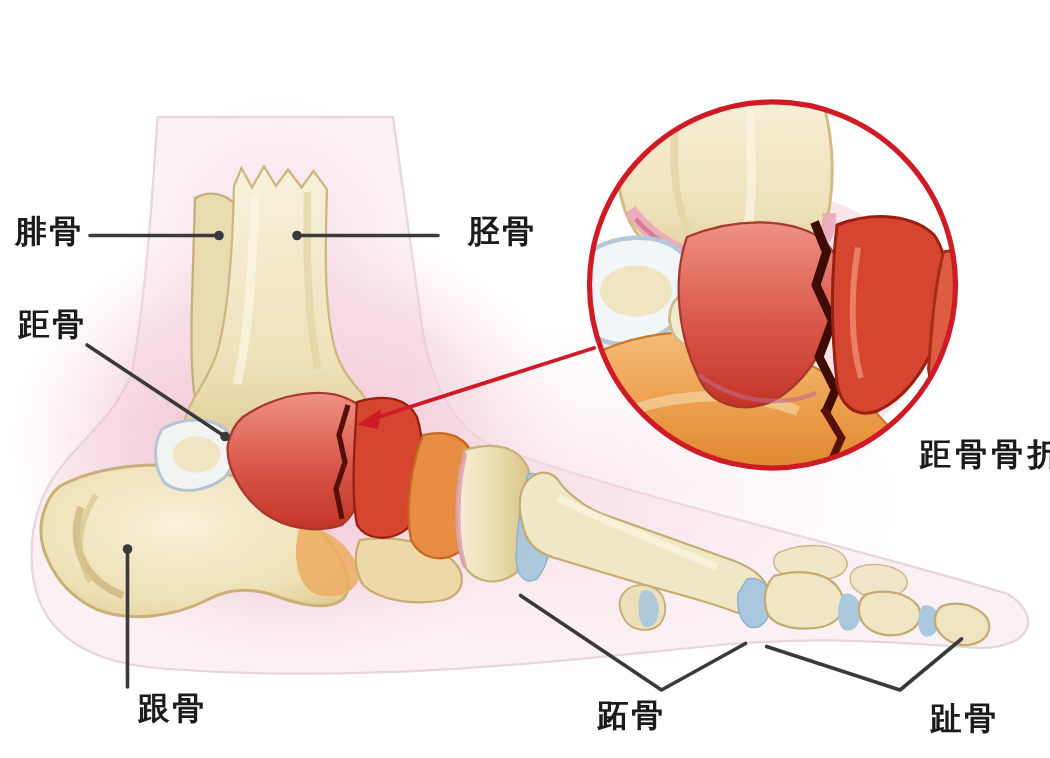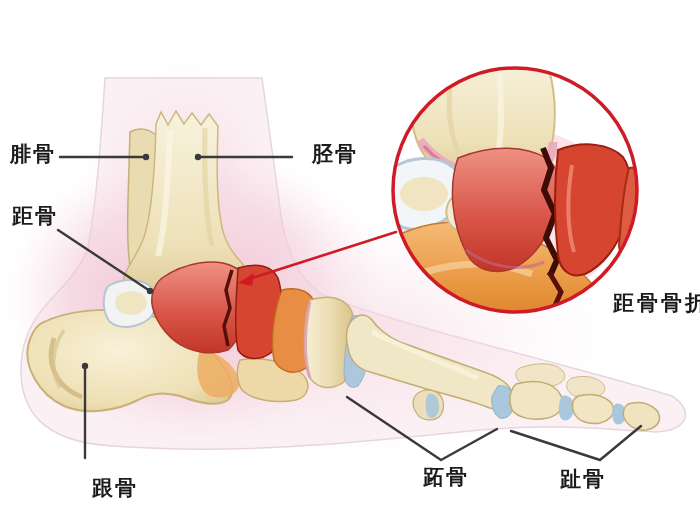--- a/index.html
+++ b/index.html
@@ -203,18 +203,18 @@
           <path d="M549,272 L561,292 L553,310" stroke="#58100a" stroke-width="5" fill="none"></path>
         </g>
       </g>
       <circle class="ring" cx="515" cy="190" r="122"></circle>
     </g>
   </svg>
 
   <div class="label" style="left:10px;top:143px">腓骨</div>
   <div class="label" style="left:312px;top:143px">胫骨</div>
   <div class="label" style="left:12px;top:205px">距骨</div>
-  <div class="label" style="left:92px;top:477px">跟骨</div>
-  <div class="label" style="left:423px;top:466px">跖骨</div>
-  <div class="label" style="left:560px;top:468px">趾骨</div>
+  <div class="label" style="left:92px;top:461px">跟骨</div>
+  <div class="label" style="left:398px;top:466px">跖骨</div>
+  <div class="label" style="left:620px;top:468px">趾骨</div>
   <div class="label label-lg" style="left:574px;top:292px">距骨骨折</div>
 
 </div>
 
 </body></html>

